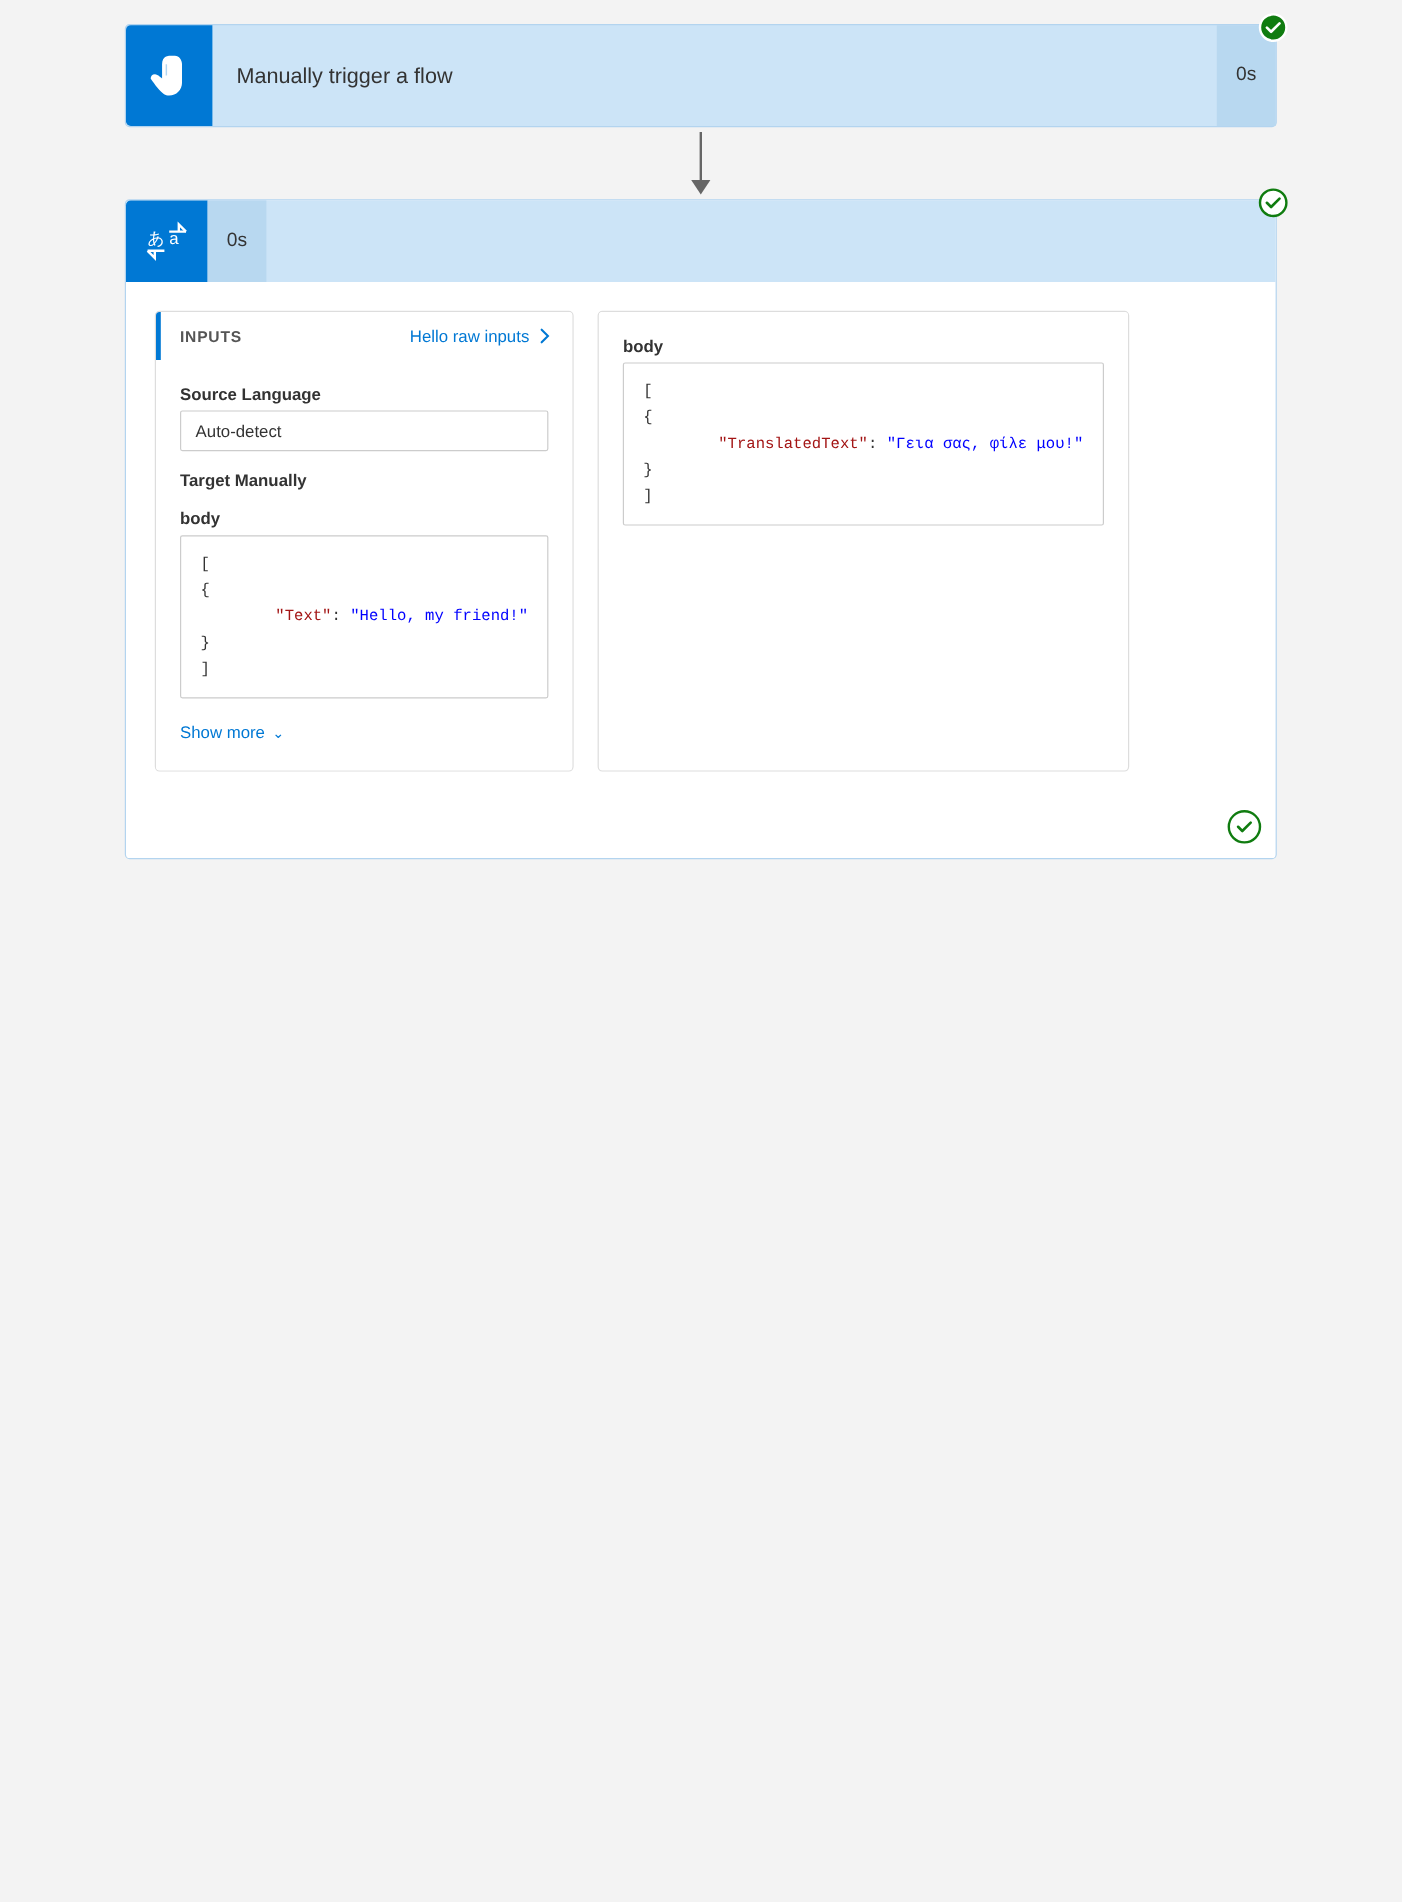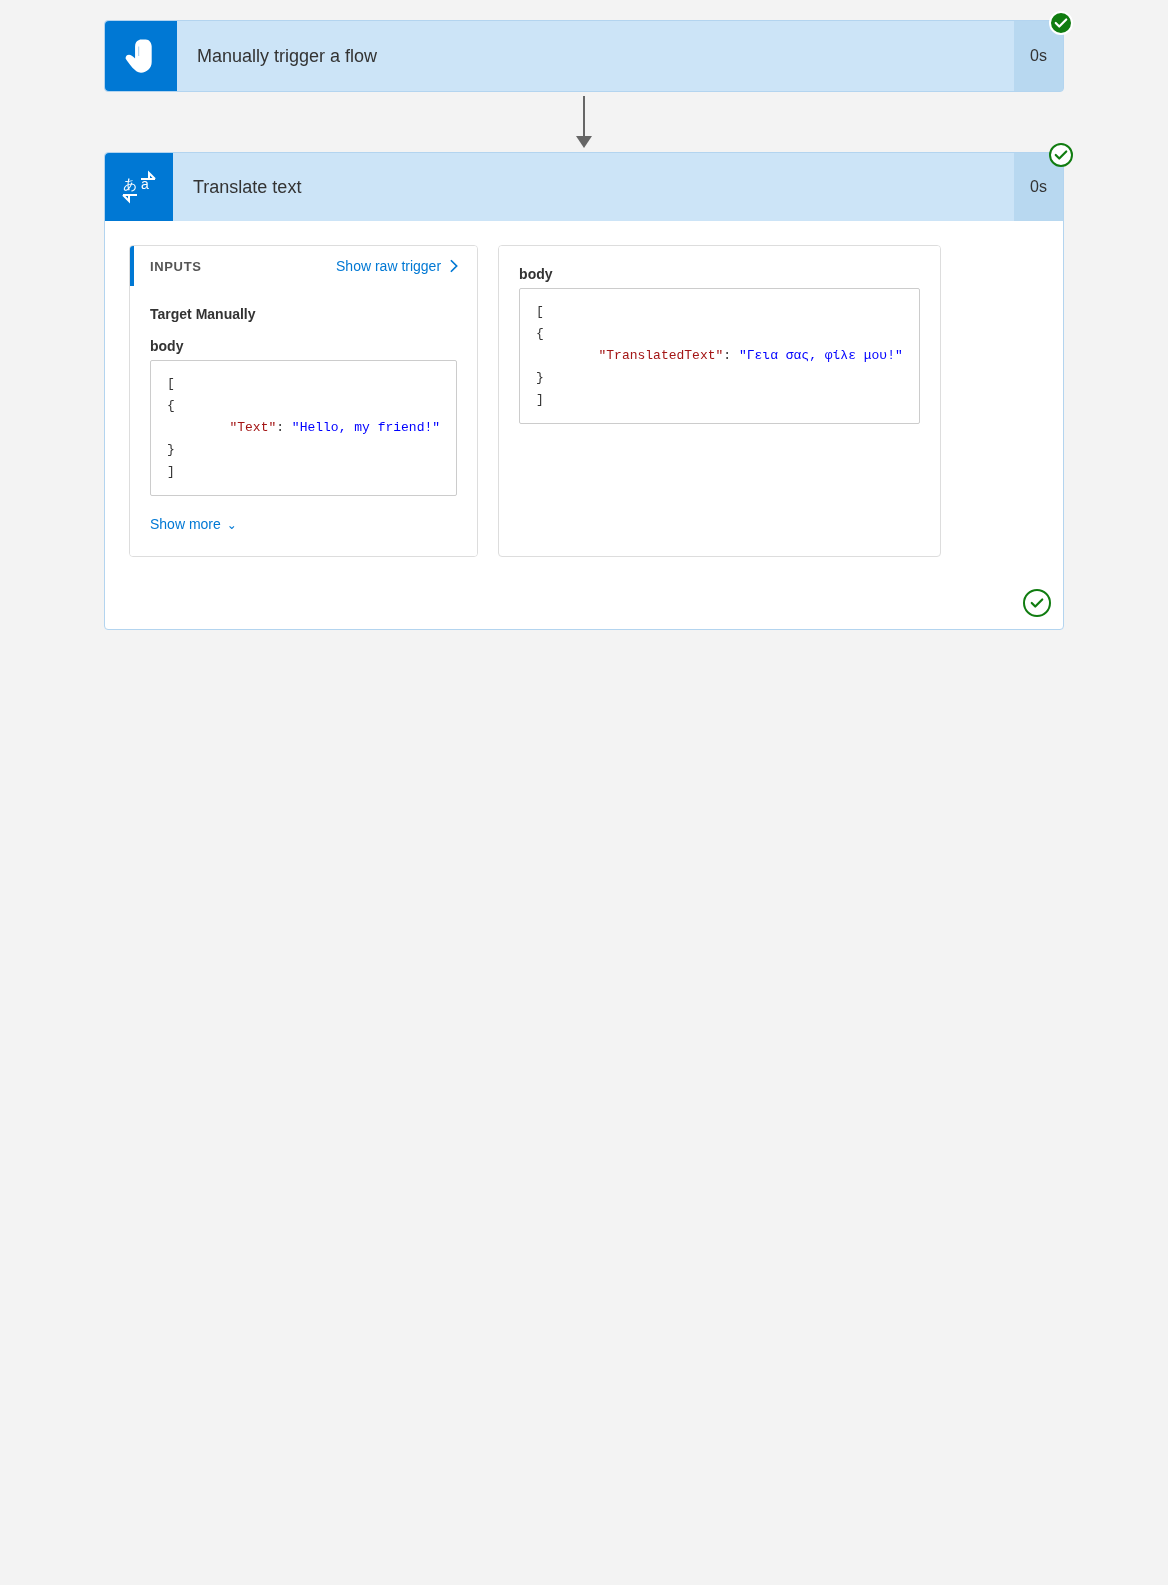--- a/index.html
+++ b/index.html
@@ -21,21 +21,21 @@
 
     
     .trigger-block {
       width: 100%;
       display: flex;
       align-items: stretch;
       background: #cce4f7;
       border: 1px solid #b3d4ef;
       border-radius: 4px;
       position: relative;
-      height: 72px;
+      height: 86px;
     }
     .trigger-icon {
       width: 72px;
       background: #0078d4;
       display: flex;
       align-items: center;
       justify-content: center;
       border-radius: 4px 0 0 4px;
       flex-shrink: 0;
     }
@@ -325,43 +325,46 @@
         <svg width="40" height="40" viewBox="0 0 40 40" fill="none" xmlns="http://www.w3.org/2000/svg">
 
           <text x="4" y="22" font-size="14" fill="white" font-family="Arial">あ</text>
           <text x="22" y="22" font-size="14" fill="white" font-family="Arial">a</text>
           <polyline points="4,28 10,34 10,28" stroke="white" stroke-width="2" fill="none"></polyline>
           <line x1="4" y1="28" x2="18" y2="28" stroke="white" stroke-width="2"></line>
           <polyline points="36,12 30,6 30,12" stroke="white" stroke-width="2" fill="none"></polyline>
           <line x1="36" y1="12" x2="22" y2="12" stroke="white" stroke-width="2"></line>
         </svg>
       </div>
-      <div class="action-title">Translate text</div>
       <div class="action-duration">0s</div>
       <div class="action-success-badge">
         <svg viewBox="0 0 16 16" xmlns="http://www.w3.org/2000/svg">
           <polyline points="2,8 6,12 14,4" stroke-linecap="round" stroke-linejoin="round"></polyline>
         </svg>
       </div>
     </div>
 
     <div class="action-content">
 
       <div class="section-box">
         <div class="section-header">
           <span class="section-label">INPUTS</span>
           <a class="show-raw-link">
-            <span>Show raw trigger</span>
+            <span>Hello raw inputs</span>
             <svg viewBox="0 0 16 16" xmlns="http://www.w3.org/2000/svg">
               <polyline points="5,2 11,8 5,14" stroke="#0078d4" stroke-width="2" fill="none" stroke-linecap="round"></polyline>
             </svg>
           </a>
         </div>
         <div class="section-body">
 
+          <div class="field-group">
+            <div class="field-label">Source Language</div>
+            <div class="field-value">Auto-detect</div>
+          </div>
 
           <div class="field-group">
             <div class="field-label">Target Manually</div>
           </div>
 
           <div class="field-group">
             <div class="field-label">body</div>
             <div class="code-block">
               <span class="code-bracket">[</span><br>
               <span class="code-bracket">    {</span><br>

